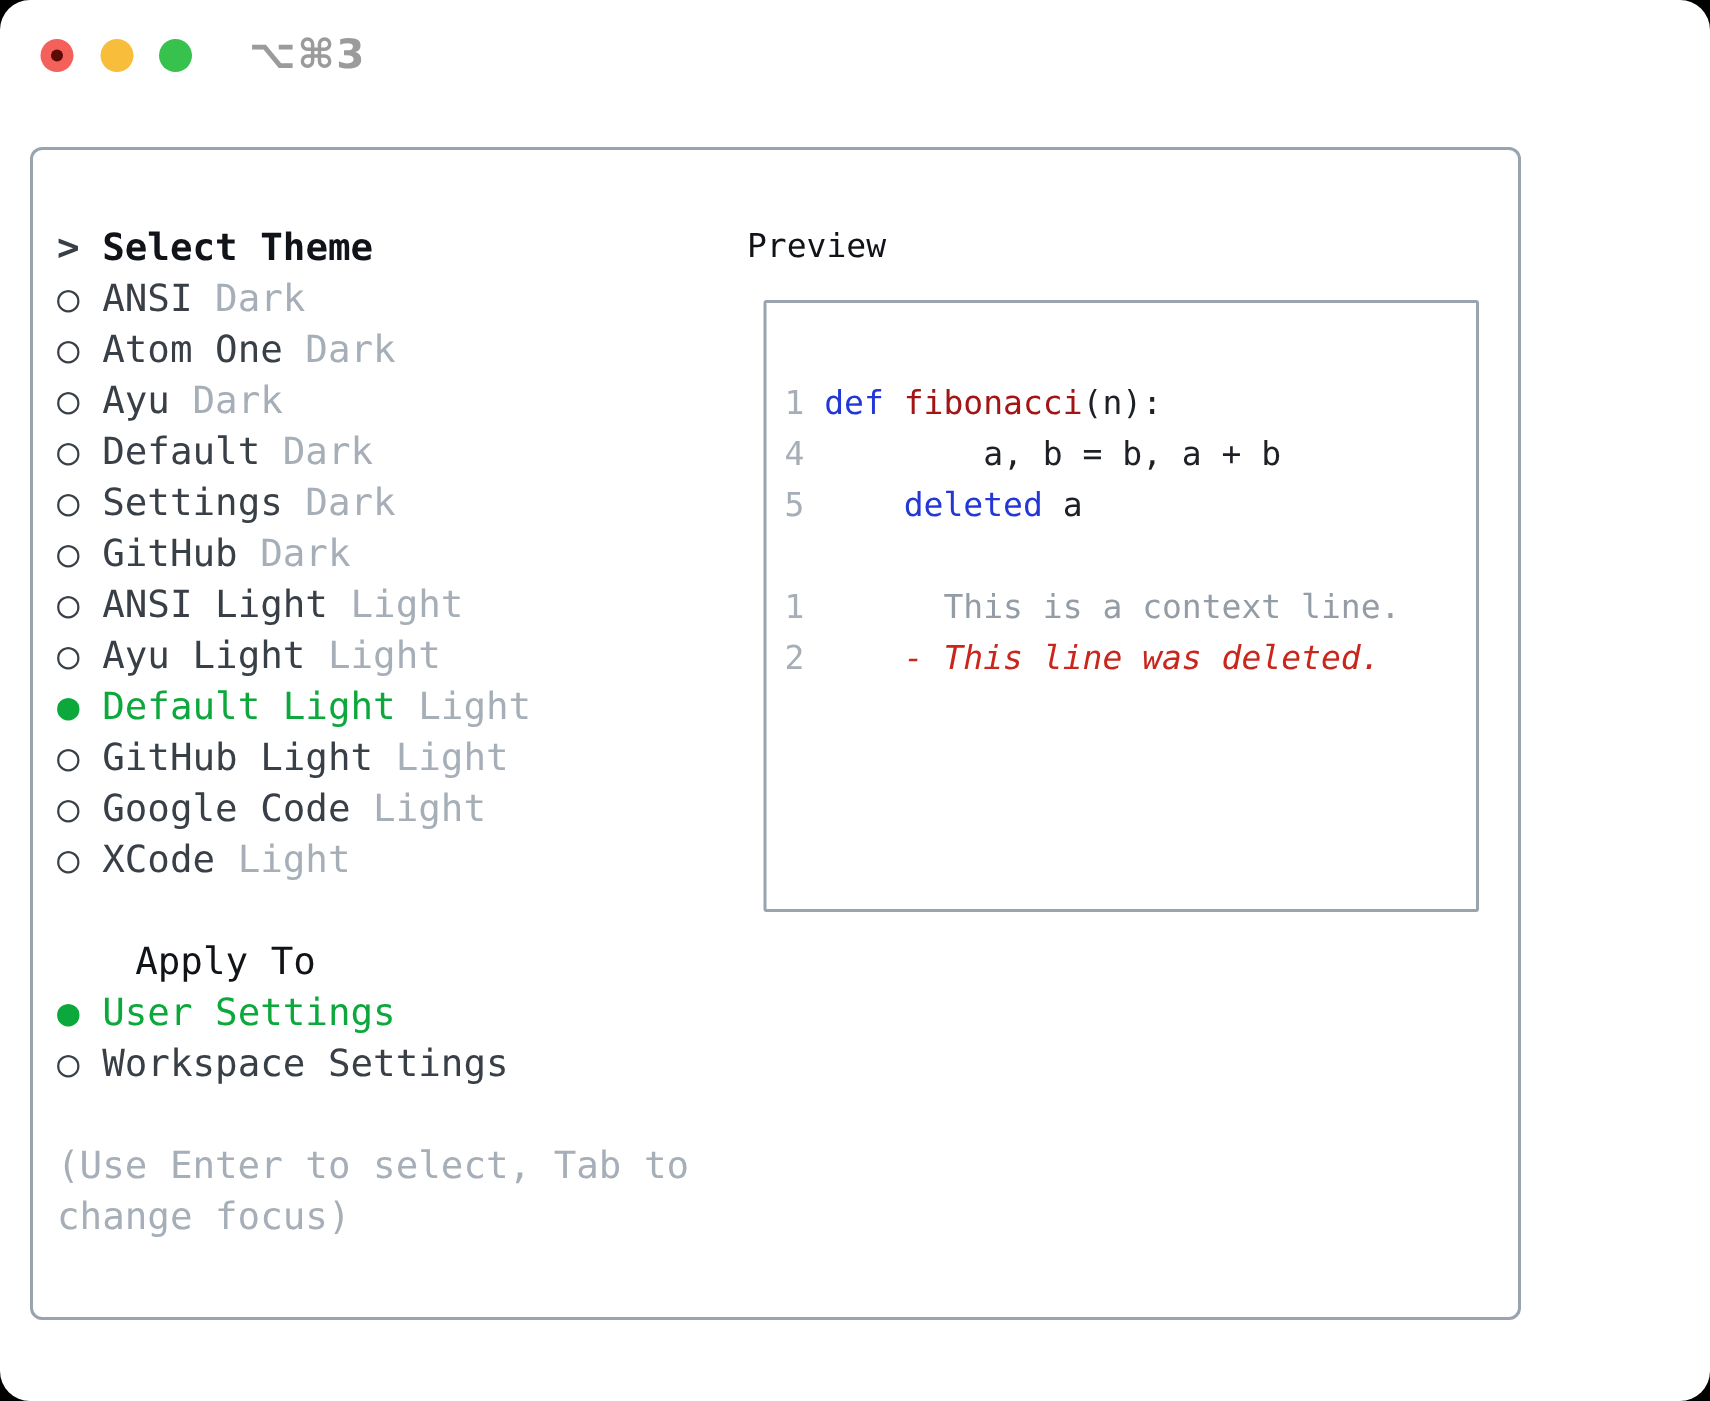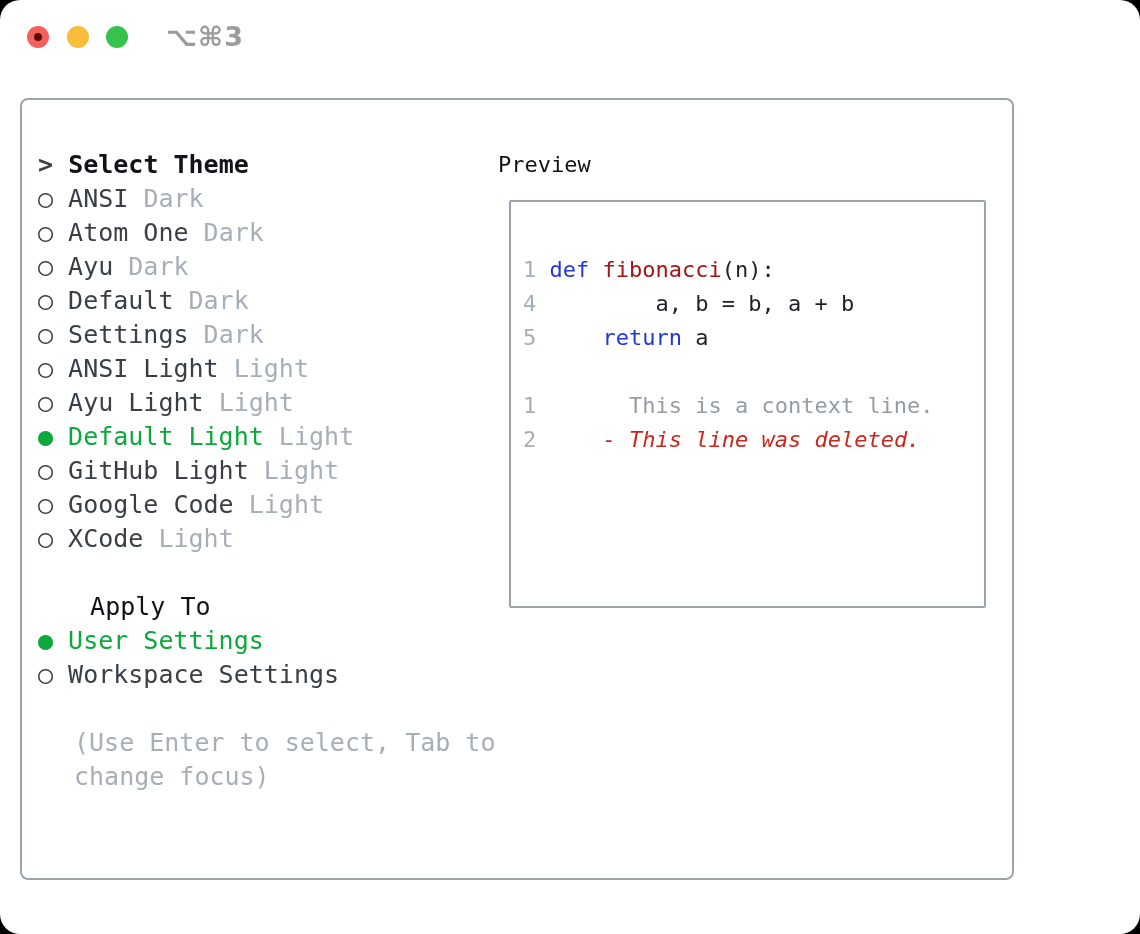--- a/index.html
+++ b/index.html
@@ -29,21 +29,21 @@
   .panel{position:absolute;left:20px;top:98px;width:994px;height:782px;
       border:2px solid var(--border);border-radius:8px;background:#fff;box-sizing:border-box;}
 
   .row{height:34px;line-height:34px;font-size:25px;white-space:pre;color:var(--text);}
   .left-col{position:absolute;left:38px;top:148px;}
   .hdr{color:var(--heading);font-weight:bold;}
   .plain-hdr{color:var(--heading);margin-left:11px;}
   .marker{color:var(--text);}
   .sel .marker,.sel .name{color:var(--accent-green);}
   .suffix{color:var(--muted);text-align:right;}
-  .hint{color:var(--muted);margin-left:36px;}
+  .hint{color:var(--muted);}
 
   
   .preview-title{position:absolute;left:498px;top:148px;height:34px;line-height:34px;
       font-size:22px;font-weight:normal;color:var(--heading);white-space:pre;}
   .preview-box{position:absolute;left:509px;top:200px;width:477px;height:408px;
       border:2px solid var(--border);border-radius:2px;box-sizing:border-box;
       padding:51px 0 0 12px;background:#fff;overflow:hidden;}
   .code-line{height:34px;line-height:34px;font-size:22px;white-space:pre;color:#1d2126;}
   .tok-num{color:var(--muted);}
   .tok-kw{color:var(--keyword-blue);}
@@ -68,20 +68,21 @@
   <div class="panel"></div>
 
   <div class="left-col">
     <div class="row"><span class="hdr marker">&gt;</span><span class="hdr"> </span><span class="hdr">Select Theme</span></div>
     <div id="theme-items">
         <div class="row"><span class="marker">○ </span><span class="name">ANSI</span><span class="suffix"> Dark</span></div>
         <div class="row"><span class="marker">○ </span><span class="name">Atom One</span><span class="suffix"> Dark</span></div>
         <div class="row"><span class="marker">○ </span><span class="name">Ayu</span><span class="suffix"> Dark</span></div>
         <div class="row"><span class="marker">○ </span><span class="name">Default</span><span class="suffix"> Dark</span></div>
         <div class="row"><span class="marker">○ </span><span class="name">Settings</span><span class="suffix"> Dark</span></div>
+        <div class="row"><span class="marker">○ </span><span class="name">GitHub</span><span class="suffix"> Dark</span></div>
         <div class="row"><span class="marker">○ </span><span class="name">ANSI Light</span><span class="suffix"> Light</span></div>
         <div class="row"><span class="marker">○ </span><span class="name">Ayu Light</span><span class="suffix"> Light</span></div>
         <div class="row sel"><span class="marker">● </span><span class="name">Default Light</span><span class="suffix"> Light</span></div>
         <div class="row"><span class="marker">○ </span><span class="name">GitHub Light</span><span class="suffix"> Light</span></div>
         <div class="row"><span class="marker">○ </span><span class="name">Google Code</span><span class="suffix"> Light</span></div>
         <div class="row"><span class="marker">○ </span><span class="name">XCode</span><span class="suffix"> Light</span></div>
       </div>
     <div class="row"> </div>
     <div class="row"><span class="plain-hdr">  </span><span class="plain-hdr">Apply To</span></div>
     <div id="apply-items">
@@ -90,19 +91,19 @@
       </div>
     <div class="row"> </div>
     <div class="row hint">(Use Enter to select, Tab to</div>
     <div class="row hint">change focus)</div>
   </div>
 
   <div class="preview-title">Preview</div>
   <div class="preview-box" id="preview-box">
       <div class="code-line"><span class="tok-num">1 </span><span class="tok-kw">def</span><span class="tok-plain"> </span><span class="tok-fn">fibonacci</span><span class="tok-plain">(n):</span></div>
       <div class="code-line"><span class="tok-num">4 </span><span class="tok-plain">        a, b = b, a + b</span></div>
-      <div class="code-line"><span class="tok-num">5 </span><span class="tok-plain">    </span><span class="tok-kw">return</span><span class="tok-plain"> a</span></div>
+      <div class="code-line"><span class="tok-num">5 </span><span class="tok-plain">    </span><span class="tok-kw">deleted</span><span class="tok-plain"> a</span></div>
       <div class="code-line"> </div>
       <div class="code-line"><span class="tok-num">1</span><span class="tok-ctx">       This is a context line.</span></div>
       <div class="code-line"><span class="tok-num">2</span><span class="tok-plain">     </span><span class="tok-del">- This line was deleted.</span></div>
     </div>
 
 </div>
 
 </body></html>

